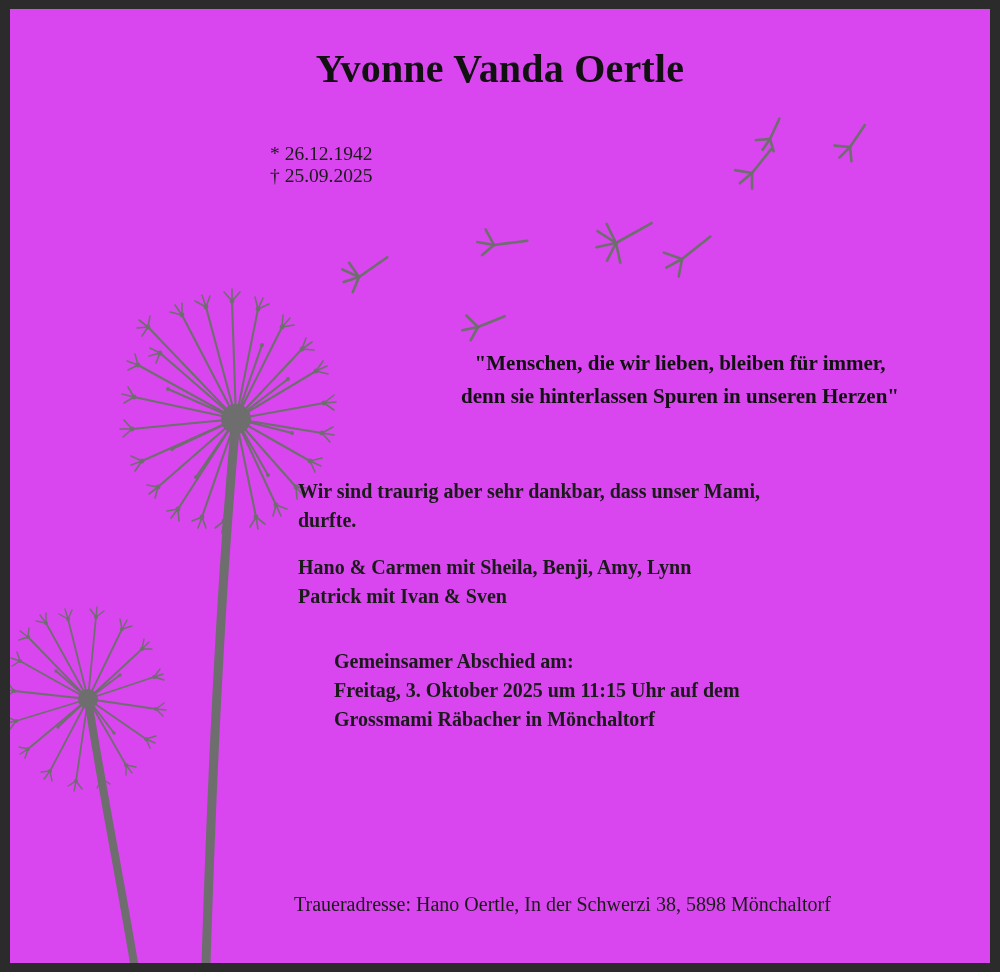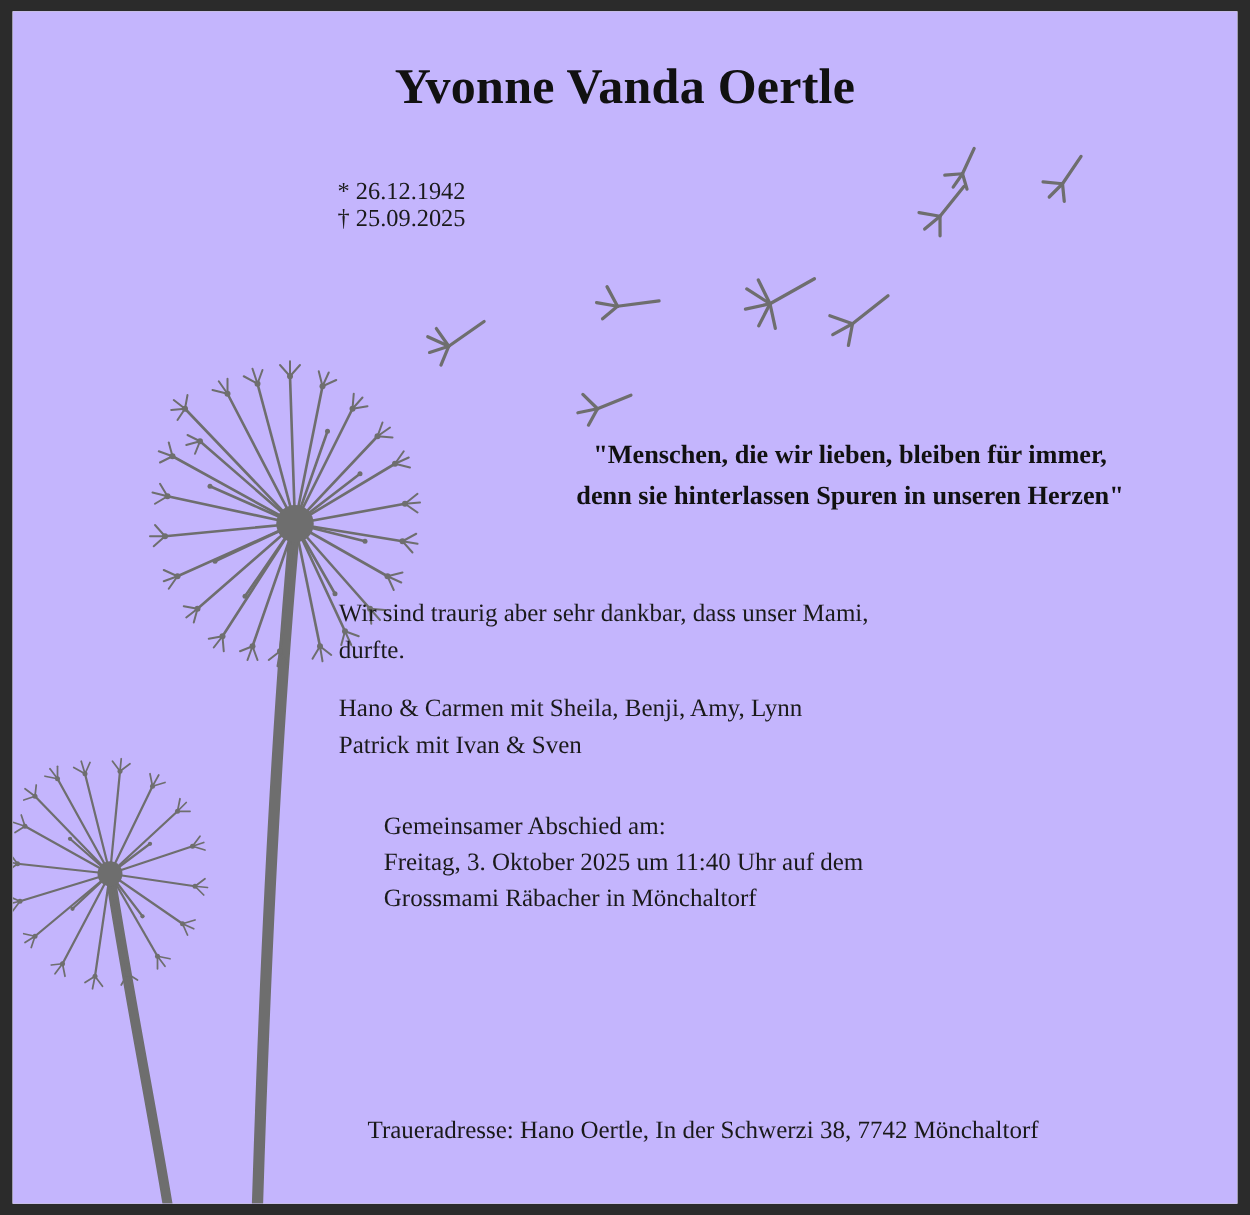--- a/index.html
+++ b/index.html
@@ -23,21 +23,21 @@
     border-top: 9px solid #2b2b2b;
     border-bottom: 9px solid #2b2b2b;
     border-left: 10px solid #2b2b2b;
     border-right: 10px solid #2b2b2b;
     overflow: hidden;
   }
   .inner {
     position: relative;
     width: 100%;
     height: 100%;
-    background: #c4b5fd;
+    background: #d946ef;
     overflow: hidden;
   }
 
   
   .art {
     position: absolute;
     left: 0;
     top: 0;
     width: 980px;
     height: 954px;
@@ -79,25 +79,26 @@
     font-weight: bold;
     line-height: 1.55;
     text-align: center;
     color: #111111;
   }
   .quote div { white-space: nowrap; }
 
   .body-text {
     position: absolute;
     top: 468px;
-    left: 261px;
+    left: 288px;
     width: 700px;
     font-size: 20px;
     line-height: 1.45;
     color: #1a1a1a;
+    font-weight: bold;
   }
   .para { margin: 0 0 18px 0; }
   .para.tight { margin-bottom: 0; }
   .para.gap { margin-bottom: 36px; }
   .para.biggap { margin-bottom: 40px; margin-left: 36px; }
   .line { display: block; }
 
   .address {
     position: absolute;
     top: 884px;
@@ -526,22 +527,22 @@
       <p class="para">
         <span class="line">Wir sind traurig aber sehr dankbar, dass unser Mami,</span>
         <span class="line">durfte.</span>
       </p>
 
       <p class="para tight">Hano &amp; Carmen mit Sheila, Benji, Amy, Lynn</p>
       <p class="para gap">Patrick mit Ivan &amp; Sven</p>
 
       <p class="para biggap">
         <span class="line">Gemeinsamer Abschied am:</span>
-        <span class="line">Freitag, 3. Oktober 2025 um 11:40 Uhr auf dem</span>
+        <span class="line">Freitag, 3. Oktober 2025 um 11:15 Uhr auf dem</span>
         <span class="line">Grossmami Räbacher in Mönchaltorf</span>
       </p>
 
     </div>
 
-    <div class="address">Traueradresse: Hano Oertle, In der Schwerzi 38, 7742 Mönchaltorf</div>
+    <div class="address">Traueradresse: Hano Oertle, In der Schwerzi 38, 5898 Mönchaltorf</div>
 
   </div>
 </div>
 
 </body></html>

